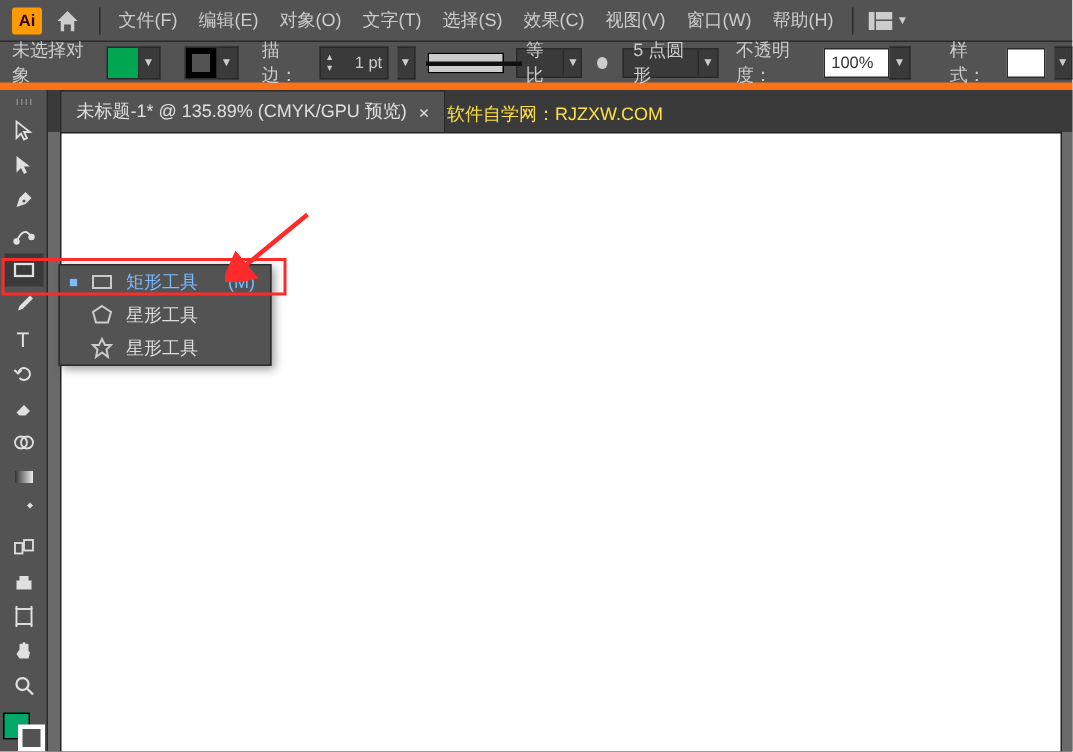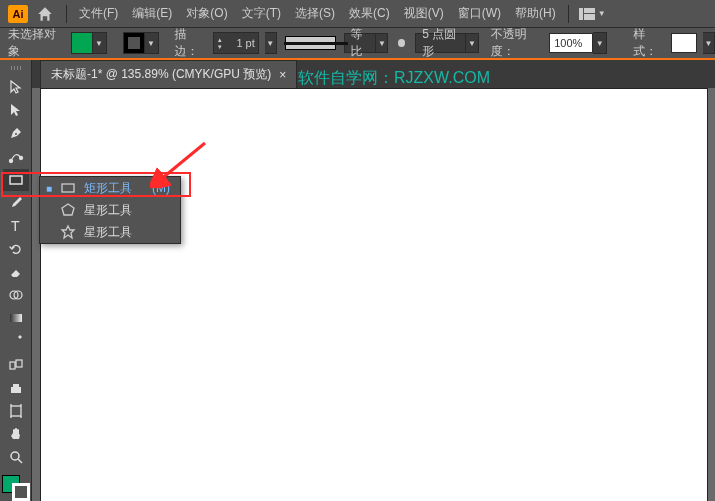--- a/index.html
+++ b/index.html
@@ -3,21 +3,21 @@
 <meta charset="utf-8">
 <style>
 *{margin:0;padding:0;box-sizing:border-box;font-family:"Microsoft YaHei",Arial,sans-serif;user-select:none}
 body{width:715px;height:501px;background:#f0f0f0;overflow:hidden;position:relative}
 .menubar{height:28px;background:#535353;display:flex;align-items:center;padding-left:8px;color:#ccc;font-size:12px;gap:2px;border-bottom:1px solid #2a2a2a}
 .menubar .logo{background:#ff9a00;color:#330000;width:20px;height:18px;display:flex;align-items:center;justify-content:center;font-weight:bold;font-size:11px;border-radius:2px;margin-right:6px}
 .menubar .home-icon{width:18px;height:18px;display:flex;align-items:center;justify-content:center;margin-right:6px}
 .menubar .sep{width:1px;height:18px;background:#2a2a2a;margin:0 4px}
 .menubar .menu-item{padding:4px 6px;cursor:pointer}
 .menubar .layout-icon{margin-left:4px;display:flex;align-items:center}
-.controlbar{height:32px;background:#535353;display:flex;align-items:center;color:#ccc;font-size:12px;padding-left:8px;gap:6px;border-bottom:2px solid #f97316}
+.controlbar{height:32px;background:#535353;display:flex;align-items:center;color:#ccc;font-size:12px;padding-left:8px;gap:6px;border-bottom:5px solid #f97316}
 .swatch{width:22px;height:22px;border:1px solid #2a2a2a;display:flex;align-items:center;justify-content:center;position:relative}
 .swatch-inner{width:100%;height:100%}
 .swatch-wrap{display:flex;align-items:center;margin-right:10px}
 .ctl-label{margin-right:2px}
 .pt-box{display:flex;align-items:center;border:1px solid #2a2a2a;height:22px;background:#3a3a3a}
 .pt-box .chev{width:12px;display:flex;flex-direction:column;font-size:7px;line-height:7px;align-items:center;justify-content:center;color:#ccc}
 .pt-box input{width:32px;background:#3a3a3a;border:none;color:#ccc;font-size:11px;text-align:right;padding-right:3px;height:20px}
 .drop-btn{width:14px;height:22px;border:1px solid #2a2a2a;border-left:none;display:flex;align-items:center;justify-content:center;font-size:8px;background:#3a3a3a}
 .stroke-preview{width:60px;height:14px;background:#ccc;border:1px solid #000;margin:0 2px;position:relative}
 .stroke-preview::before{content:"";position:absolute;left:-2px;top:5px;width:64px;height:3px;background:#111}
@@ -42,21 +42,21 @@
 .canvas-wrap{flex:1;background:#6a6a6a;padding:0 0 0 8px;position:relative}
 .canvas{width:668px;height:414px;background:#fff;border:1px solid #222}
 .flyout{position:absolute;left:39px;top:176px;background:#535353;border:1px solid #2a2a2a;box-shadow:2px 2px 6px rgba(0,0,0,.4);font-size:12px;color:#ddd;z-index:50}
 .flyout-item{display:flex;align-items:center;height:22px;padding:0 10px 0 6px;gap:8px;cursor:pointer;min-width:130px;white-space:nowrap}
 .flyout-item.selected{color:#7abaff}
 .flyout-item .marker{width:6px;text-align:center;font-size:10px}
 .flyout-item .icon{width:16px;height:16px;display:flex;align-items:center;justify-content:center}
 .flyout-item .shortcut{margin-left:auto;padding-left:12px}
 .red-box{position:absolute;left:1px;top:172px;width:190px;height:25px;border:2px solid #ff2a2a;z-index:60;pointer-events:none}
 .arrow-annot{position:absolute;left:150px;top:138px;z-index:61;pointer-events:none}
-.watermark{position:absolute;left:298px;top:68px;font-size:16px;color:#14b8a6}
+.watermark{position:absolute;left:298px;top:68px;font-size:12px;color:#fde047}
 .opt-btn{height:20px;border:1px solid #2a2a2a;display:flex;align-items:center;background:#3a3a3a}
 .opt-btn .lbl{padding:0 6px;border-right:1px solid #2a2a2a;height:100%;display:flex;align-items:center}
 .opt-btn .dd{width:14px;display:flex;align-items:center;justify-content:center;font-size:8px}
 </style>
 </head>
 <body>
 
 <div class="menubar">
   <div class="logo">Ai</div>
   <div class="home-icon">

